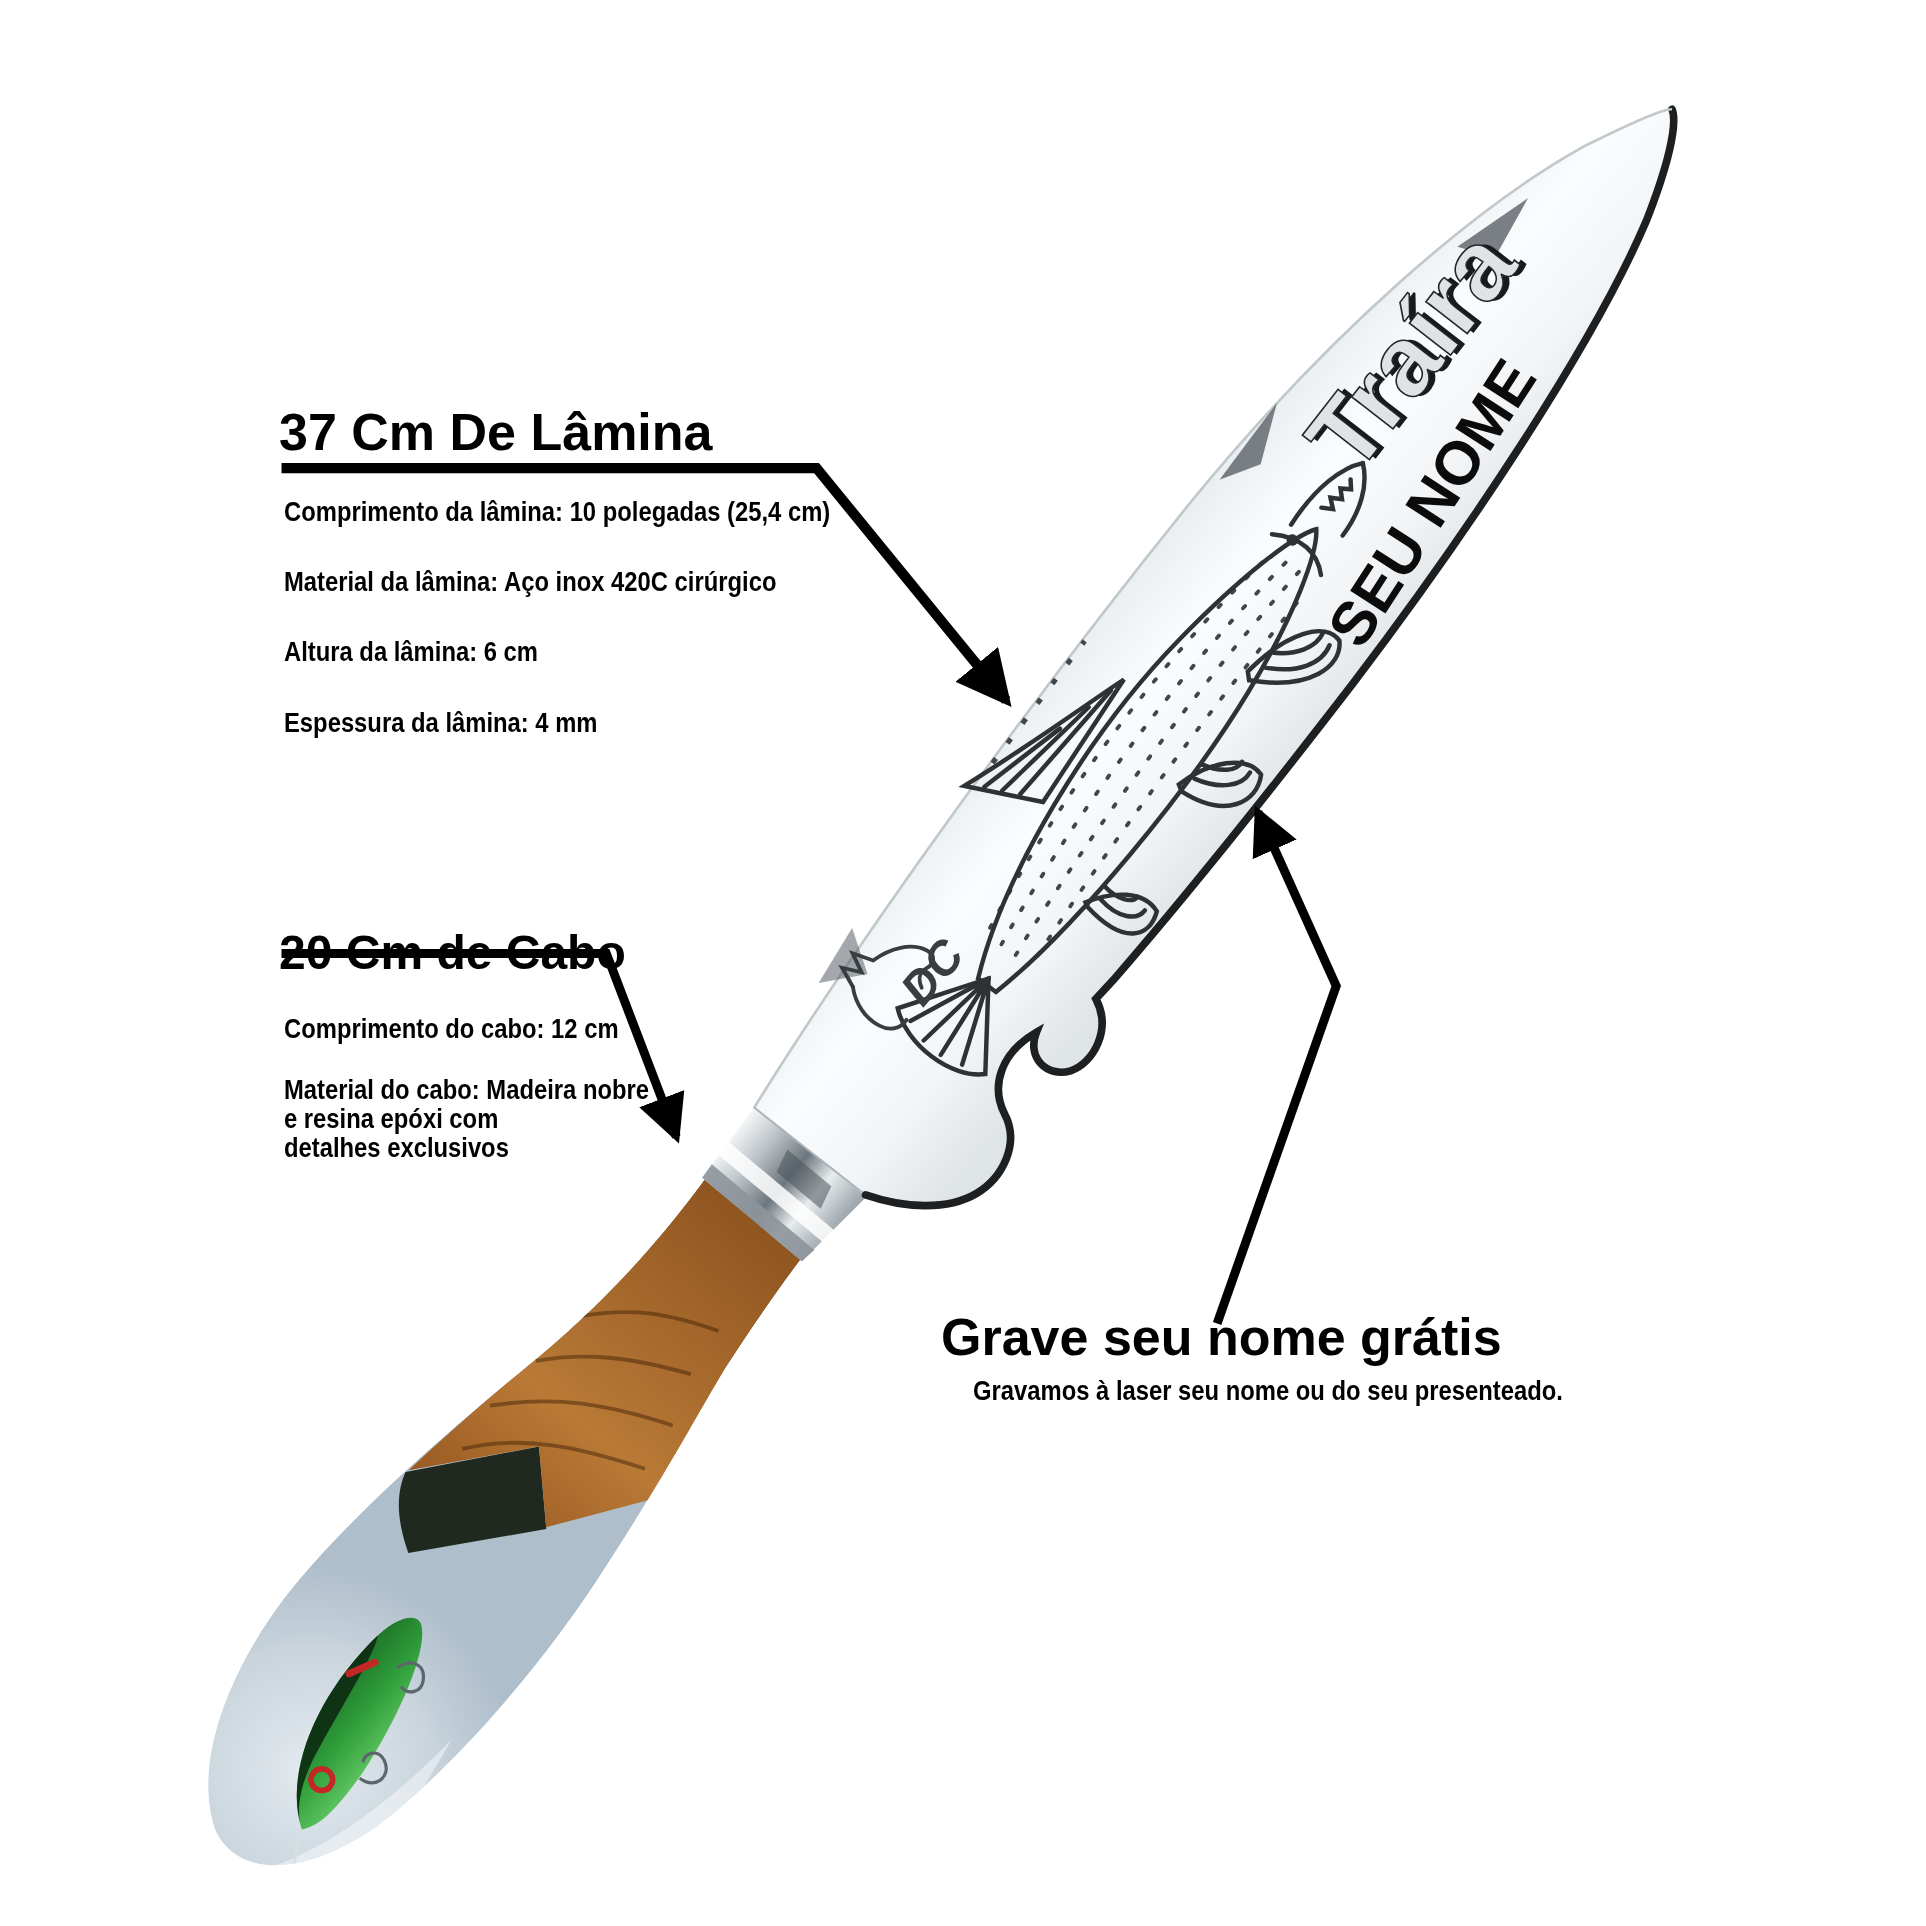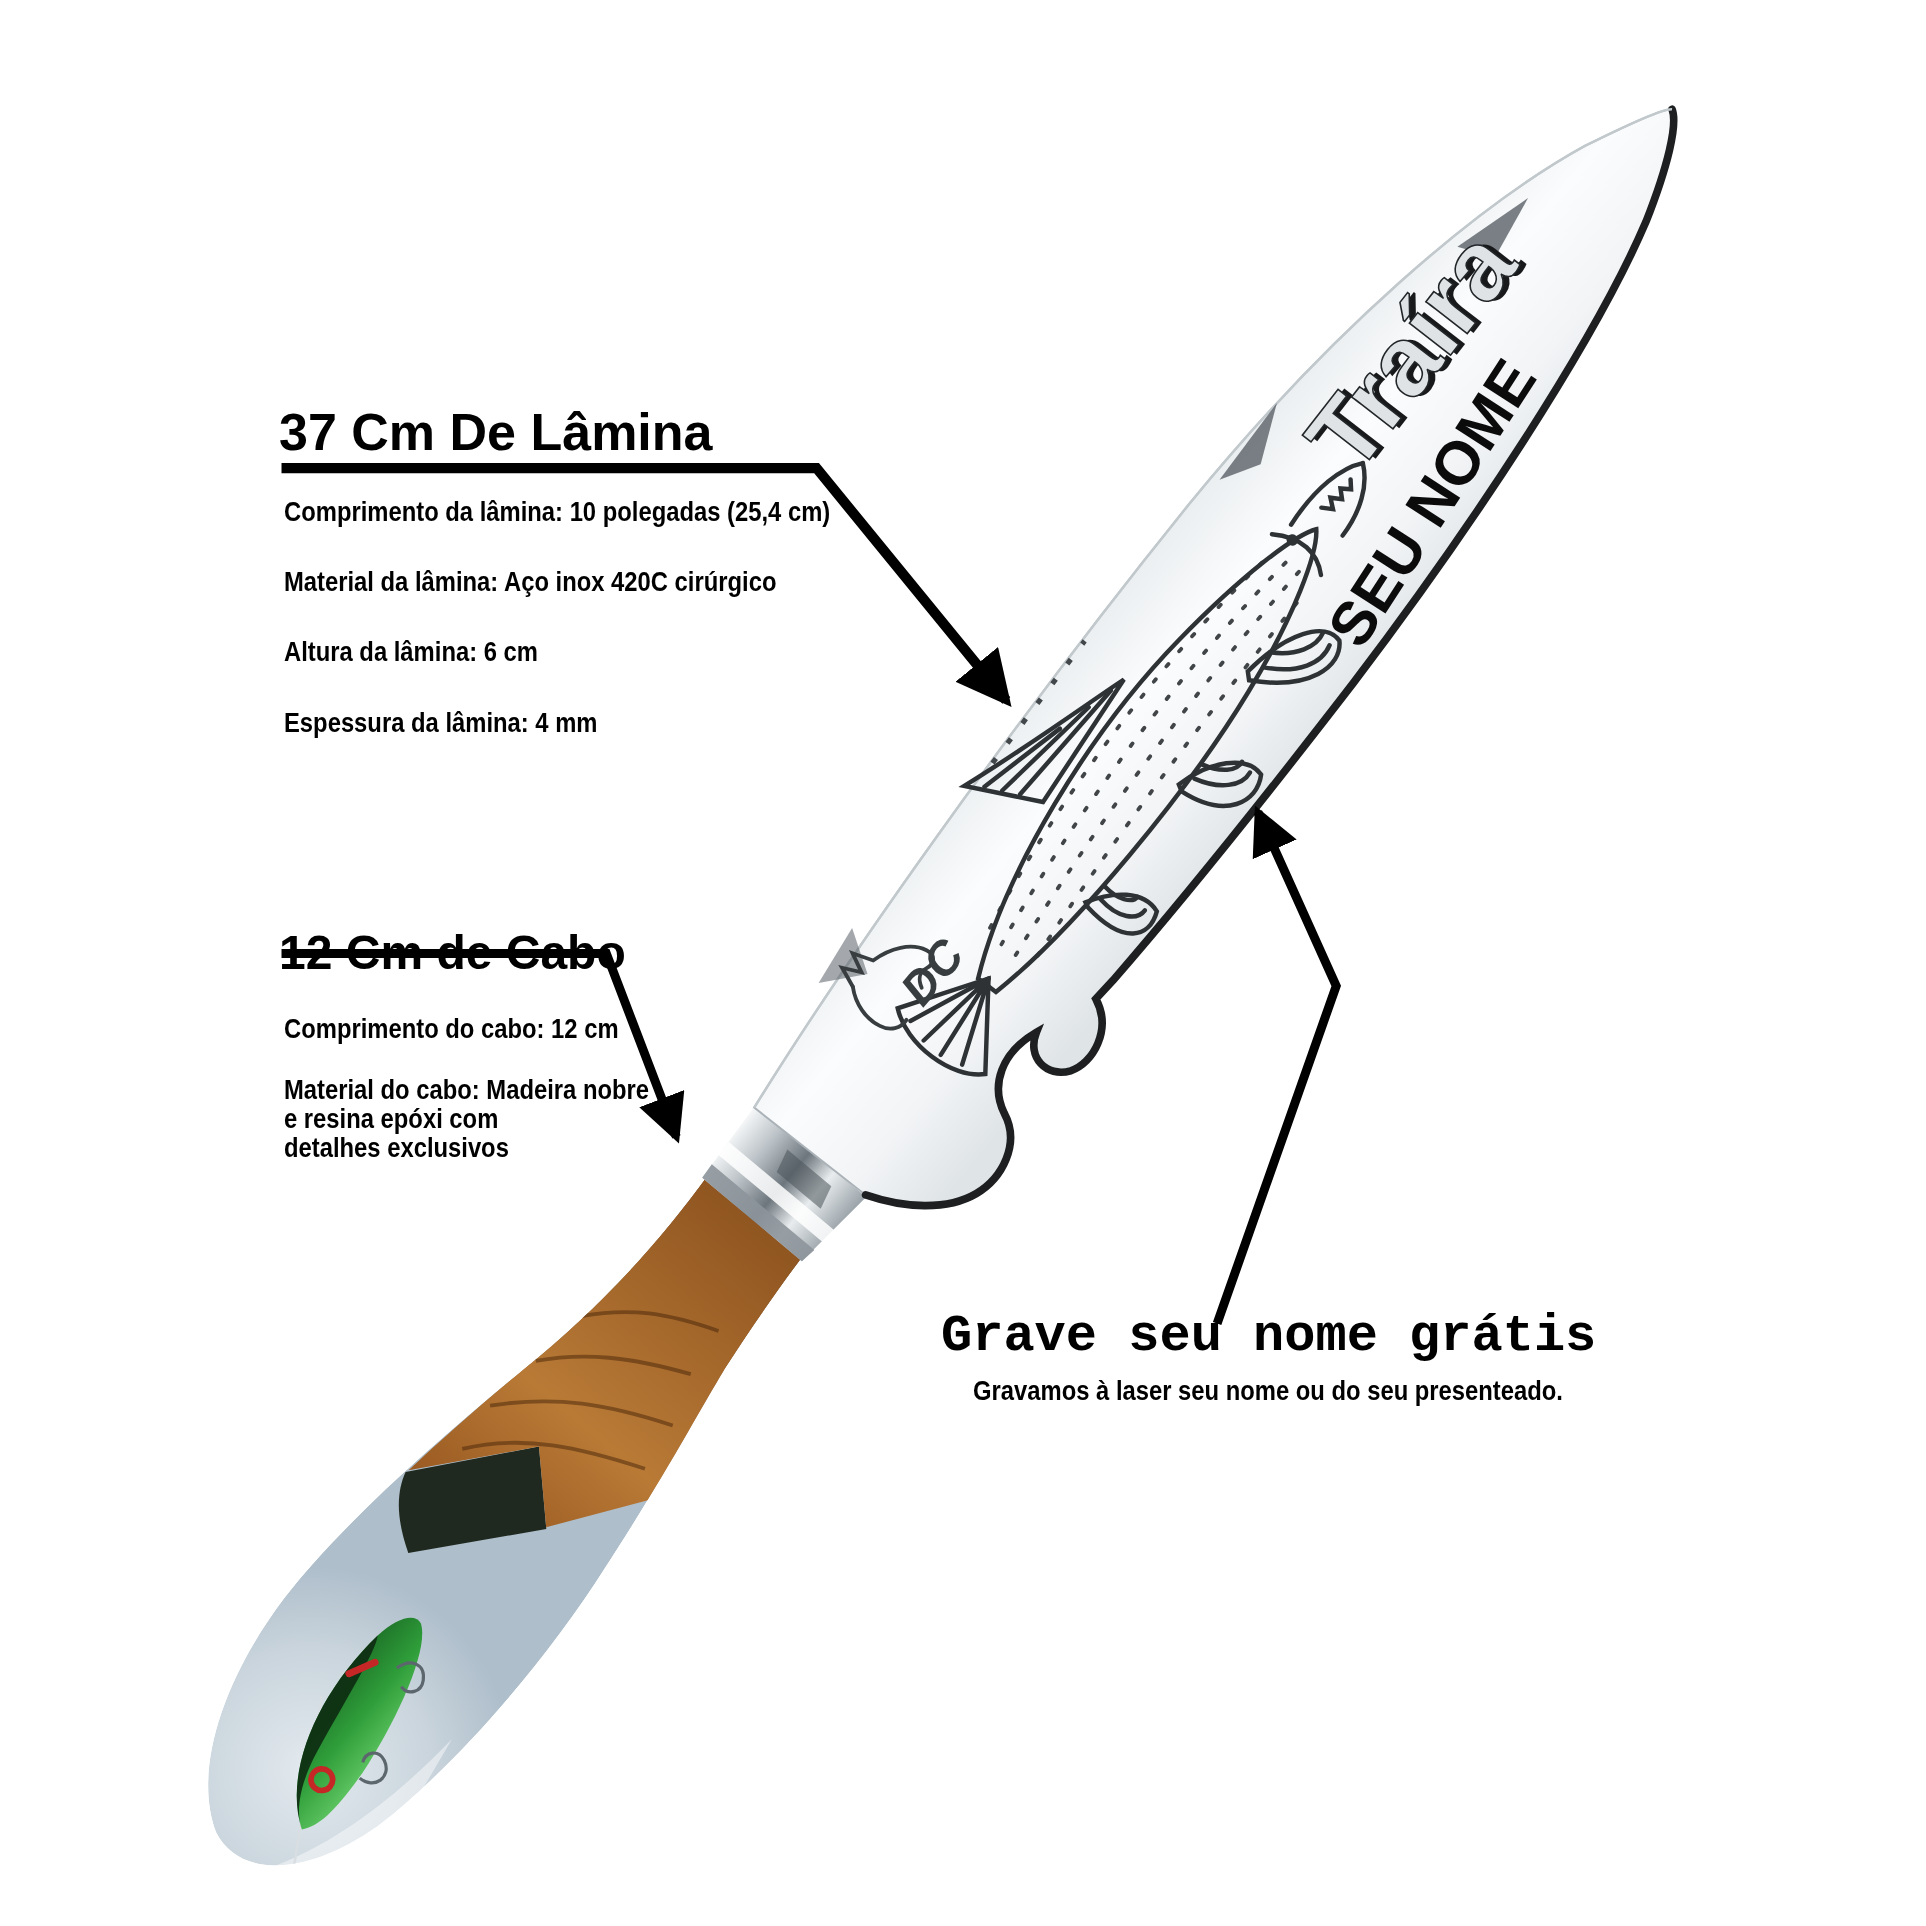--- a/index.html
+++ b/index.html
@@ -18,21 +18,21 @@
   .t-blade-title{left:279px;top:406px;font-size:52px;}
   .t-blade-spec0{left:284px;top:498px;font-size:28px;}
   .t-blade-spec1{left:284px;top:568px;font-size:28px;}
   .t-blade-spec2{left:284px;top:638px;font-size:28px;}
   .t-blade-spec3{left:284px;top:709px;font-size:28px;}
   .t-handle-title{left:279px;top:929px;font-size:48px;}
   .t-handle-spec0{left:284px;top:1015px;font-size:28px;}
   .t-handle-spec1{left:284px;top:1076px;font-size:28px;}
   .t-handle-spec2{left:284px;top:1105px;font-size:28px;}
   .t-handle-spec3{left:284px;top:1134px;font-size:28px;}
-  .t-engrave-title{left:941px;top:1311px;font-size:52px;font-family:Liberation Mono, monospace;}
+  .t-engrave-title{left:941px;top:1311px;font-size:52px;}
   .t-engrave-sub{left:973px;top:1377px;font-size:28px;}
 </style>
 </head>
 <body>
 
 <div class="stage">
 
   <svg class="scene" width="1926" height="1926" viewBox="0 0 3024 3024">
     <defs>
       <marker id="ah" viewBox="0 0 10 10" refX="8.5" refY="5" markerWidth="5.4" markerHeight="5.4" orient="auto-start-reverse">
@@ -198,21 +198,21 @@
       <path d="M1911,2078 L2098,1548 L1975,1275" stroke-width="14" marker-end="url(#ah)"></path>
     </g>
   </svg>
 
   <div class="h1 t-blade-title">37 Cm De Lâmina</div>
   <div class="spec t-blade-spec0">Comprimento da lâmina: 10 polegadas (25,4 cm)</div>
   <div class="spec t-blade-spec1">Material da lâmina: Aço inox 420C cirúrgico</div>
   <div class="spec t-blade-spec2">Altura da lâmina: 6 cm</div>
   <div class="spec t-blade-spec3">Espessura da lâmina: 4 mm</div>
 
-  <div class="h1 t-handle-title">12 Cm de Cabo</div>
+  <div class="h1 t-handle-title">20 Cm de Cabo</div>
   <div class="spec t-handle-spec0">Comprimento do cabo: 12 cm</div>
   <div class="spec t-handle-spec1">Material do cabo: Madeira nobre</div>
   <div class="spec t-handle-spec2">e resina epóxi com</div>
   <div class="spec t-handle-spec3">detalhes exclusivos</div>
 
   <div class="h1 t-engrave-title">Grave seu nome grátis</div>
   <div class="spec t-engrave-sub">Gravamos à laser seu nome ou do seu presenteado.</div>
 </div>
 
 

